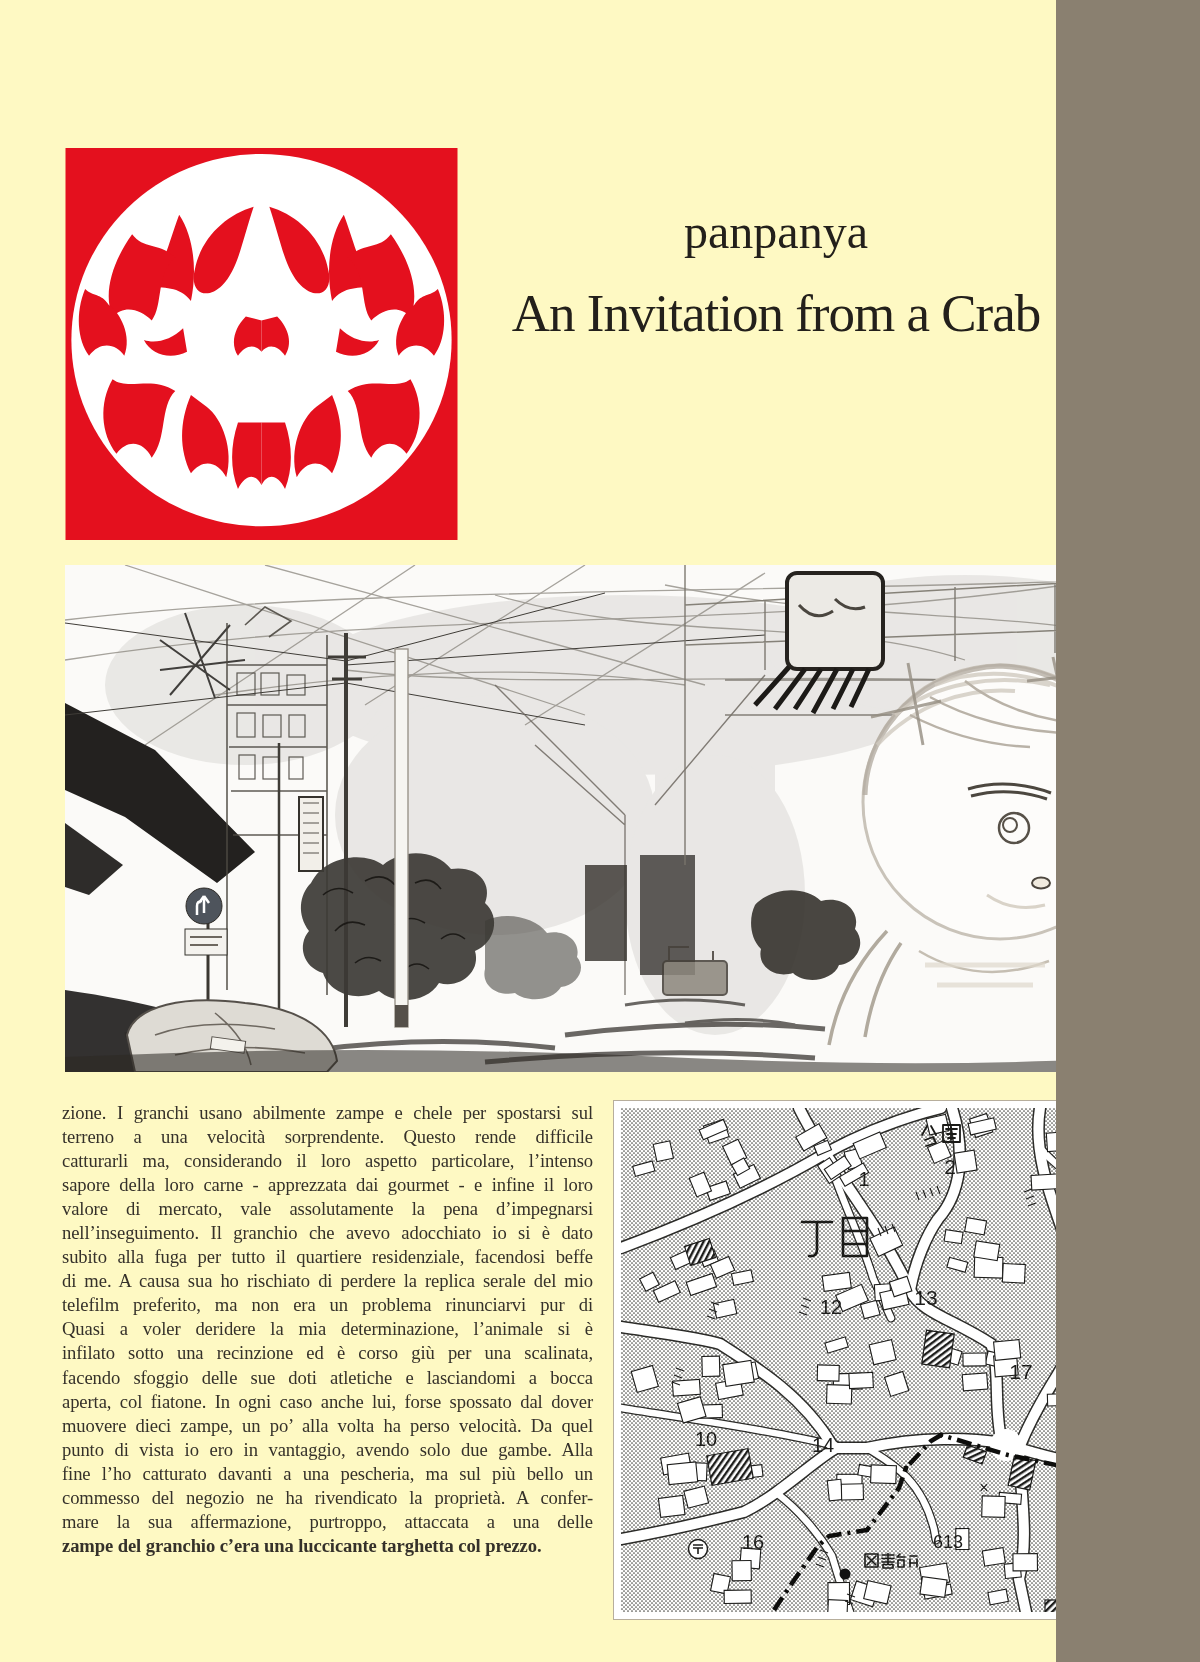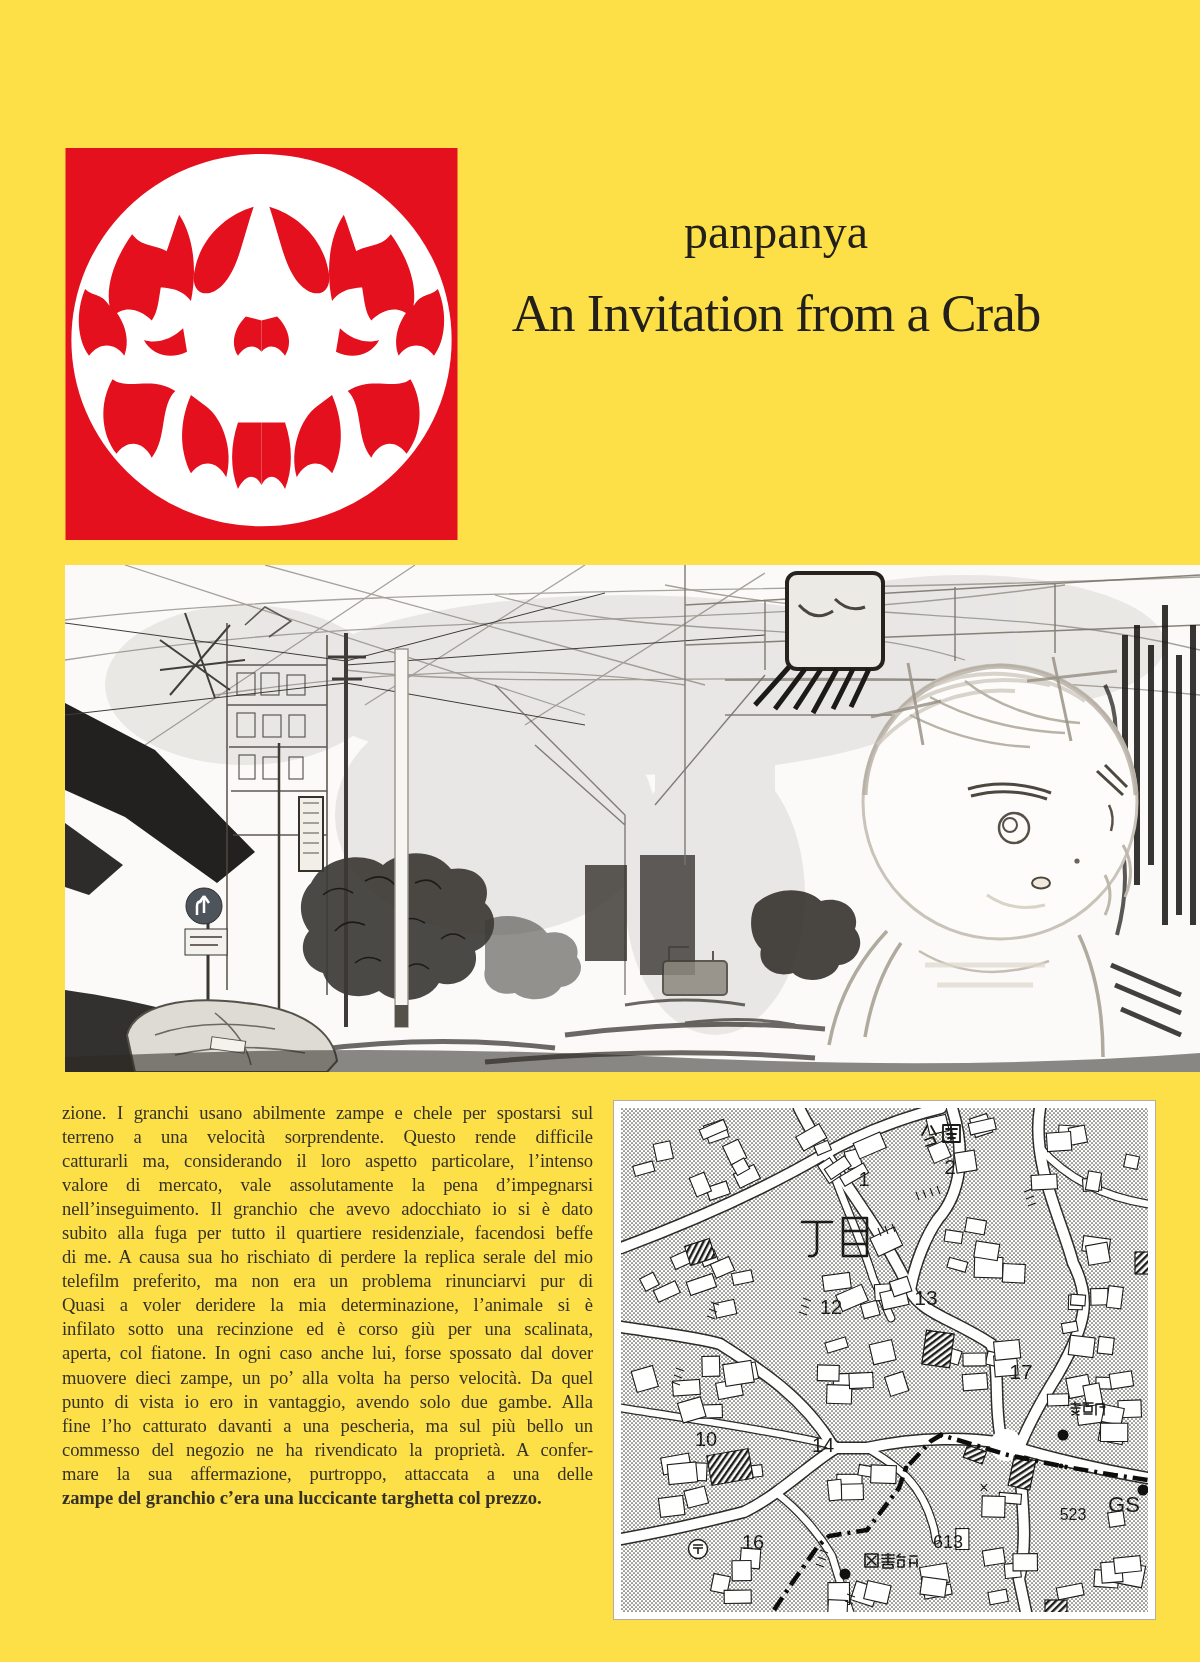--- a/index.html
+++ b/index.html
@@ -1,16 +1,16 @@
 <!DOCTYPE html>
 <html><head>
 <meta charset="utf-8">
 <style>
   html,body{margin:0;padding:0;background:#8a8070;}
-  #page{position:relative;width:1200px;height:1662px;background:#fde047;overflow:hidden;
+  #page{position:relative;width:1056px;height:1662px;background:#fef9c3;overflow:hidden;
         font-family:"Liberation Serif",serif;}
   
   #logo{position:absolute;left:65px;top:148px;width:393px;height:392px;}
   
   #header{position:absolute;left:370px;top:0;width:812px;text-align:center;color:#23201b;}
   #author{position:absolute;left:0;top:204px;width:100%;font-size:48px;letter-spacing:0px;}
   #title{position:absolute;left:0;top:283px;width:100%;font-size:53px;letter-spacing:-1px;}
   
   #illus{position:absolute;left:65px;top:565px;width:1135px;height:507px;background:#fbfaf8;}
   
@@ -190,27 +190,29 @@
       <path d="M854,386 q60,36 130,10" stroke="#c5beb2" stroke-width="2.5" fill="none"></path>
       <path d="M860,400 h120 M872,420 h96" stroke="#dfd9cd" stroke-width="5" opacity="0.7"></path>
     </g>
     <path d="M0,492 Q300,478 600,492 T1135,488 V507 H0 Z" fill="#2c2823" opacity="0.55"></path>
   </svg>
 
   <div id="story">
       <div class="story-line">zione. I granchi usano abilmente zampe e chele per spostarsi sul</div>
       <div class="story-line">terreno a una velocità sorprendente. Questo rende difficile</div>
       <div class="story-line">catturarli ma, considerando il loro aspetto particolare, l’intenso</div>
+      <div class="story-line">sapore della loro carne - apprezzata dai gourmet - e infine il loro</div>
       <div class="story-line">valore di mercato, vale assolutamente la pena d’impegnarsi</div>
       <div class="story-line">nell’inseguimento. Il granchio che avevo adocchiato io si è dato</div>
       <div class="story-line">subito alla fuga per tutto il quartiere residenziale, facendosi beffe</div>
       <div class="story-line">di me. A causa sua ho rischiato di perdere la replica serale del mio</div>
       <div class="story-line">telefilm preferito, ma non era un problema rinunciarvi pur di</div>
       <div class="story-line">Quasi a voler deridere la mia determinazione, l’animale si è</div>
       <div class="story-line">infilato sotto una recinzione ed è corso giù per una scalinata,</div>
+      <div class="story-line">facendo sfoggio delle sue doti atletiche e lasciandomi a bocca</div>
       <div class="story-line">aperta, col fiatone. In ogni caso anche lui, forse spossato dal dover</div>
       <div class="story-line">muovere dieci zampe, un po’ alla volta ha perso velocità. Da quel</div>
       <div class="story-line">punto di vista io ero in vantaggio, avendo solo due gambe. Alla</div>
       <div class="story-line">fine l’ho catturato davanti a una pescheria, ma sul più bello un</div>
       <div class="story-line">commesso del negozio ne ha rivendicato la proprietà. A confer-</div>
       <div class="story-line">mare la sua affermazione, purtroppo, attaccata a una delle</div>
       <div class="story-line last">zampe del granchio c’era una luccicante targhetta col prezzo.</div>
     </div>
 
   <div id="map-frame">

